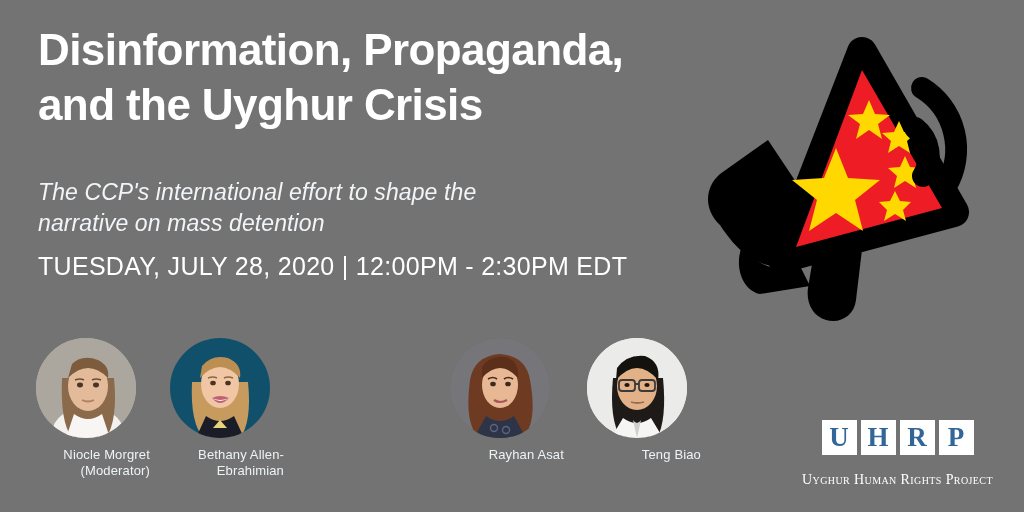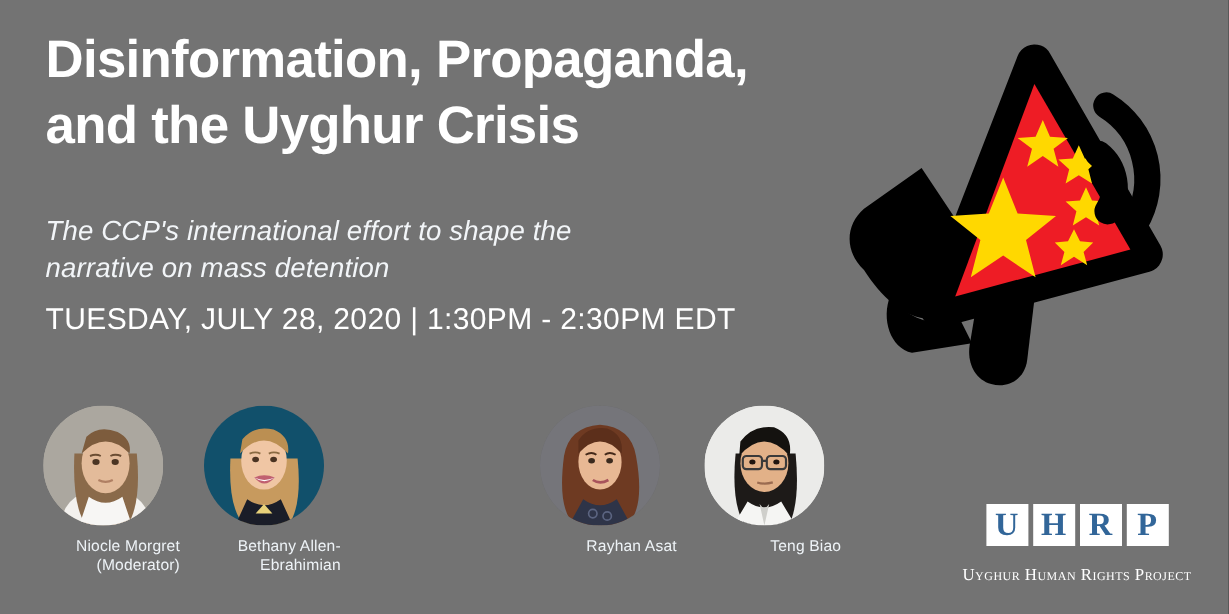--- a/index.html
+++ b/index.html
@@ -139,21 +139,21 @@
 <body>
 
 <div id="poster">
 
   <div id="title">Disinformation, Propaganda,
 and the Uyghur Crisis</div>
 
   <div id="subtitle">The CCP's international effort to shape the
 narrative on mass detention</div>
 
-  <div id="datetime">TUESDAY, JULY 28, 2020 | 1:30PM - 2:30PM EDT</div>
+  <div id="datetime">TUESDAY, JULY 28, 2020 | 12:00PM - 2:30PM EDT</div>
 
   <div id="megaphone">
     <svg viewBox="0 0 334 300" width="334" height="300" aria-hidden="true">
 
       <path d="M30 197
                C 14 182, 14 160, 30 146
                L 78 112
                L 150 220
                L 96 236
                C 70 244, 46 222, 30 197 Z" fill="#000000"></path>

